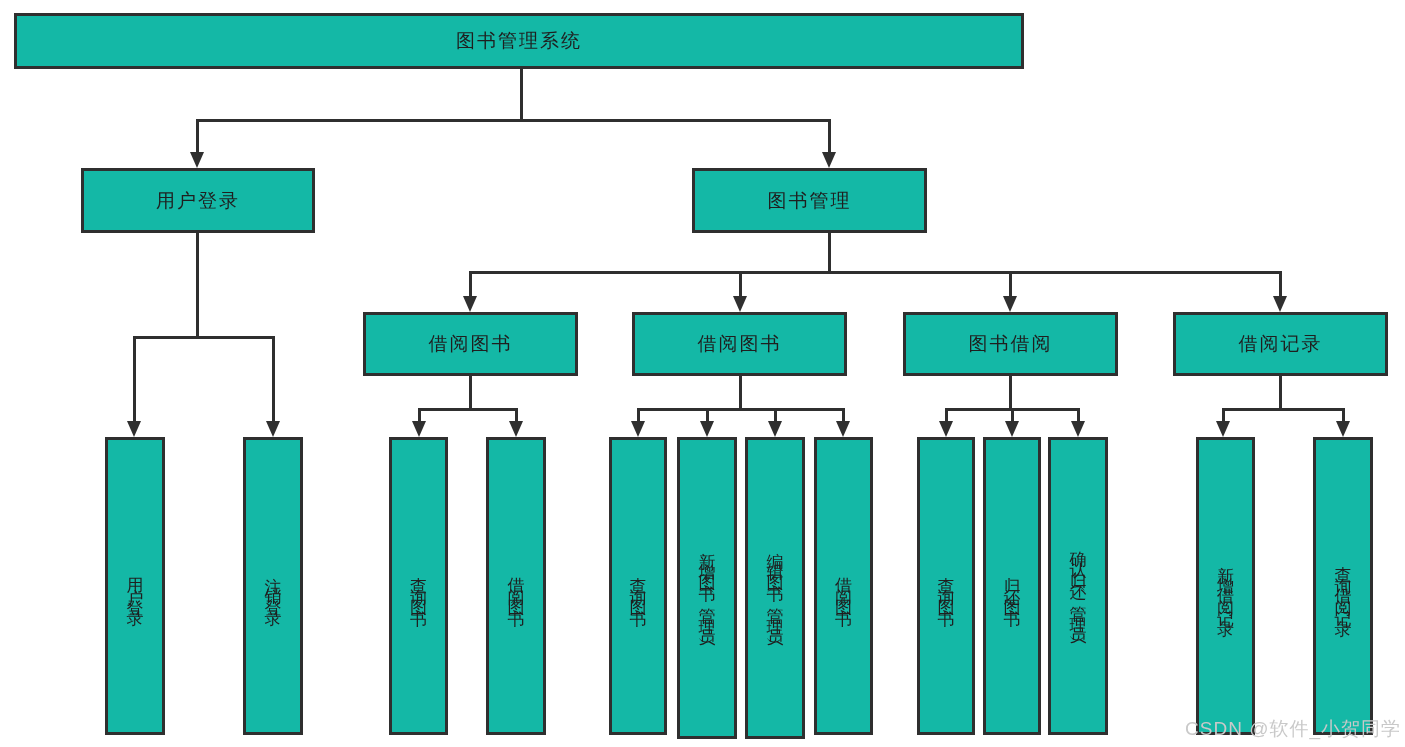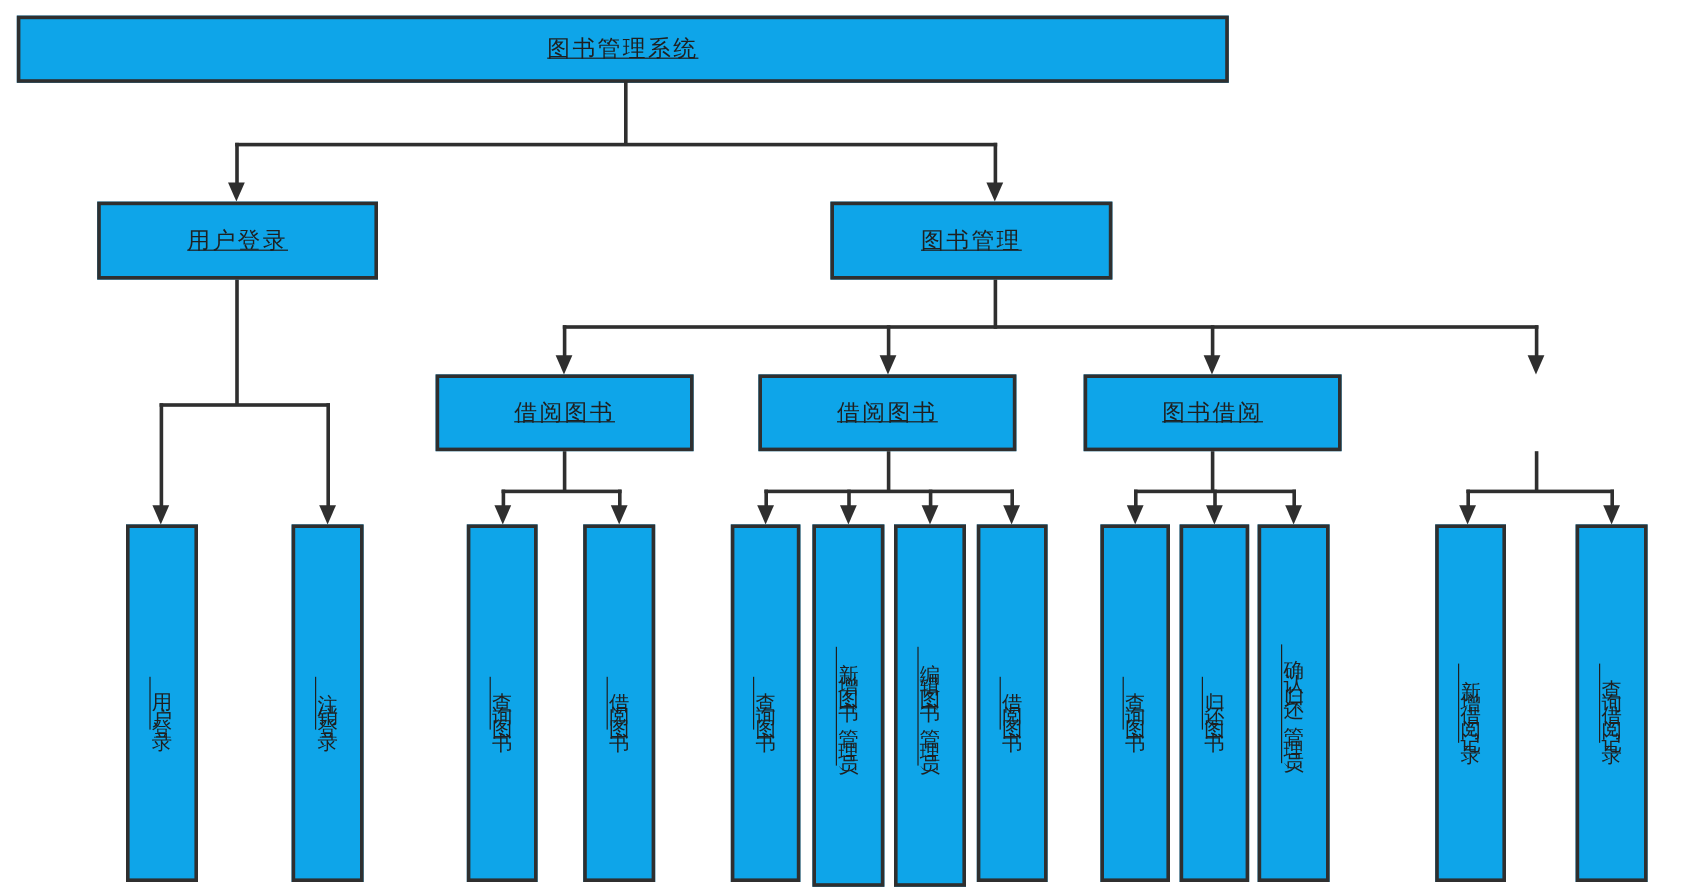--- a/index.html
+++ b/index.html
@@ -12,28 +12,27 @@
   .stage {
     position: relative;
     width: 1405px;
     height: 747px;
     background: #ffffff;
     font-family: "Liberation Sans", sans-serif;
     overflow: hidden;
   }
   .box {
     position: absolute;
-    background: #0ea5e9;
+    background: #14b8a6;
     border: 3px solid var(--line);
     color: var(--text);
     display: flex;
     align-items: center;
     justify-content: center;
     text-align: center;
-    text-decoration: underline;
   }
   .box.h {
     font-size: 19px;
     letter-spacing: 2px;
     white-space: nowrap;
   }
   .box.v {
     writing-mode: vertical-lr;
     text-orientation: mixed;
     font-size: 17px;
@@ -93,20 +92,21 @@
   <div class="vline" style="left:739px;top:271px;width:3px;height:27px"></div>
   <div class="arrow" style="left:733px;top:296px"></div>
   <div class="vline" style="left:1009px;top:271px;width:3px;height:27px"></div>
   <div class="arrow" style="left:1003px;top:296px"></div>
   <div class="vline" style="left:1279px;top:271px;width:3px;height:27px"></div>
   <div class="arrow" style="left:1273px;top:296px"></div>
 
   <div class="box h" style="left:363px;top:312px;width:215px;height:64px">借阅图书</div>
   <div class="box h" style="left:632px;top:312px;width:215px;height:64px">借阅图书</div>
   <div class="box h" style="left:903px;top:312px;width:215px;height:64px">图书借阅</div>
+  <div class="box h" style="left:1173px;top:312px;width:215px;height:64px">借阅记录</div>
 
   <div class="vline" style="left:469px;top:376px;width:3px;height:34px"></div>
   <div class="hline" style="left:418px;top:408px;width:100px;height:3px"></div>
   <div class="vline" style="left:418px;top:408px;width:3px;height:15px"></div>
   <div class="arrow" style="left:412px;top:421px"></div>
   <div class="vline" style="left:515px;top:408px;width:3px;height:15px"></div>
   <div class="arrow" style="left:509px;top:421px"></div>
 
   <div class="vline" style="left:739px;top:376px;width:3px;height:34px"></div>
   <div class="hline" style="left:637px;top:408px;width:208px;height:3px"></div>
@@ -146,14 +146,15 @@
   <div class="box v" style="left:745px;top:437px;width:60px;height:302px">编辑图书（管理员）</div>
   <div class="box v" style="left:814px;top:437px;width:59px;height:298px">借阅图书</div>
 
   <div class="box v" style="left:917px;top:437px;width:58px;height:298px">查询图书</div>
   <div class="box v" style="left:983px;top:437px;width:58px;height:298px">归还图书</div>
   <div class="box v" style="left:1048px;top:437px;width:60px;height:298px">确认归还（管理员）</div>
 
   <div class="box v" style="left:1196px;top:437px;width:59px;height:298px">新增借阅记录</div>
   <div class="box v" style="left:1313px;top:437px;width:60px;height:298px">查询借阅记录</div>
 
+  <div class="watermark">CSDN @软件_小贺同学</div>
 
 </div>
 
 </body></html>

